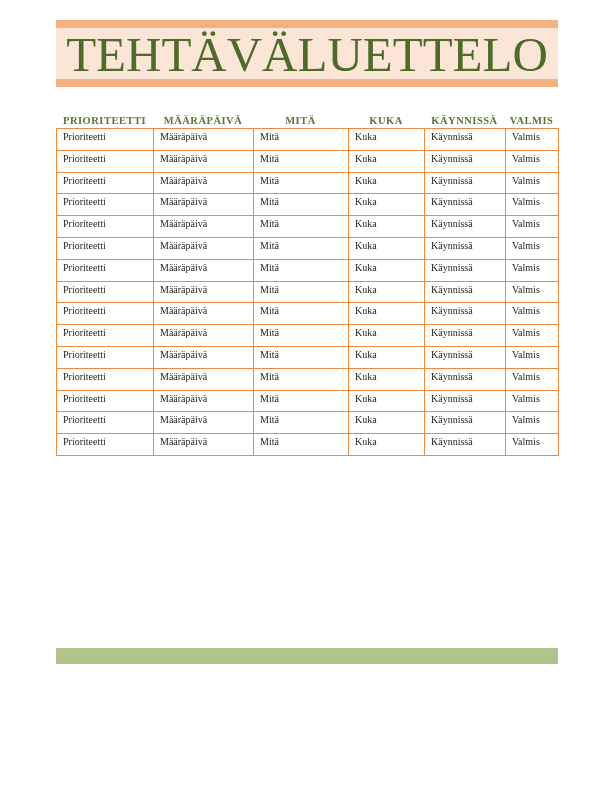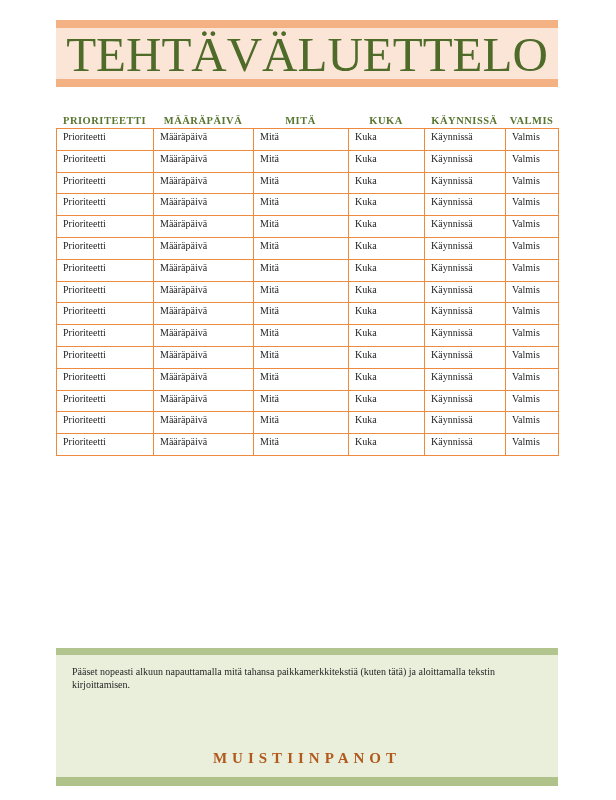--- a/index.html
+++ b/index.html
@@ -268,20 +268,16 @@
           <td>Mitä</td>
           <td>Kuka</td>
           <td>Käynnissä</td>
           <td>Valmis</td>
         </tr>
       </tbody>
   </table>
 
   <div class="notes">
     <div class="green-strip"></div>
-    <div class="notes-body">
-      <div class="notes-text">Pääset nopeasti alkuun napauttamalla mitä tahansa paikkamerkkitekstiä (kuten tätä) ja aloittamalla tekstin kirjoittamisen.</div>
-      <div class="notes-heading">MUISTIINPANOT</div>
-    </div>
     <div class="green-strip-bottom"></div>
   </div>
 
 </div>
 
 </body></html>

